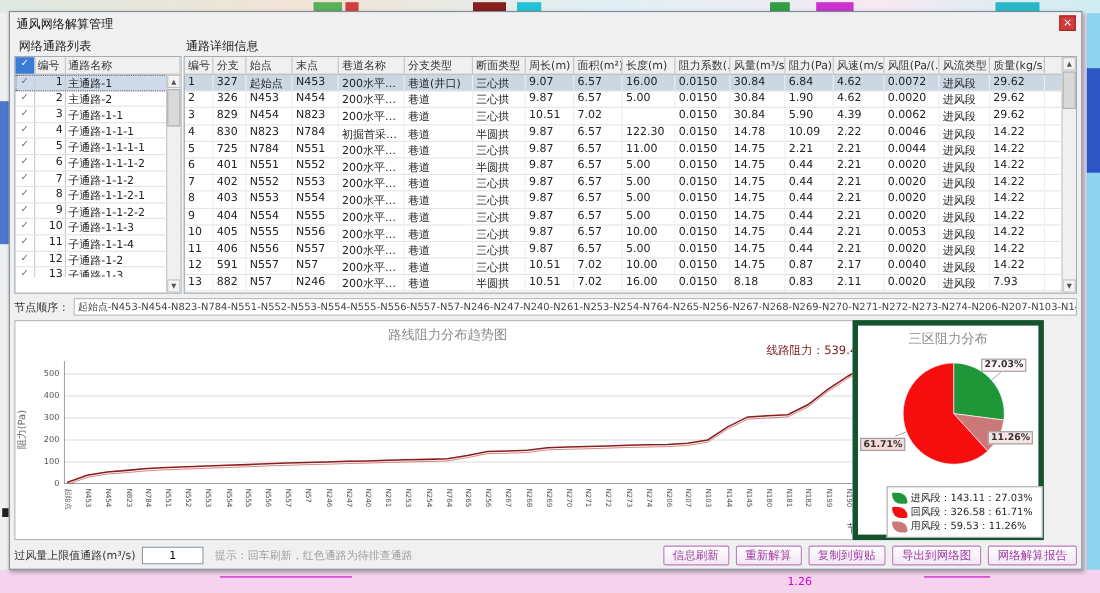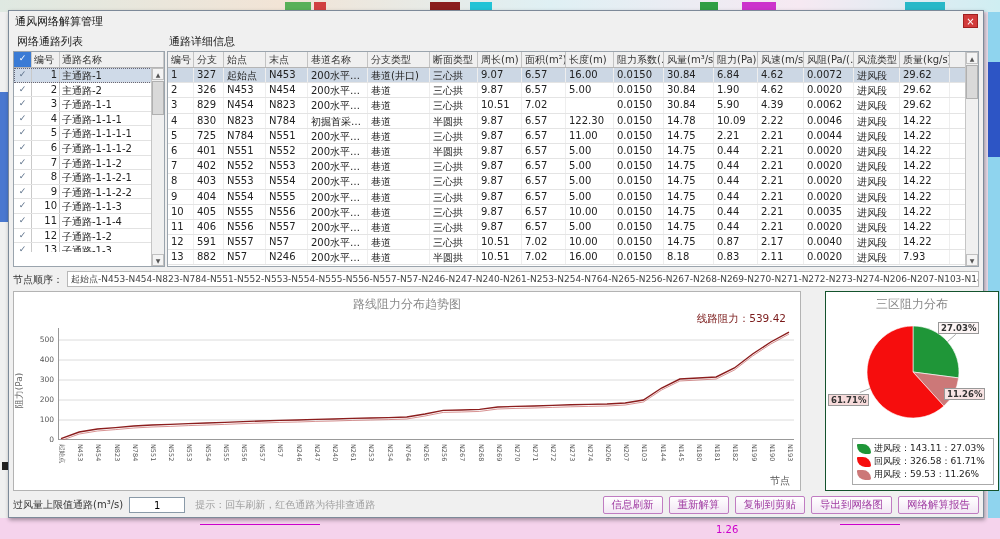--- a/index.html
+++ b/index.html
@@ -65,21 +65,21 @@
   .lc-title { position:absolute; top:4px; left:0; right:0; text-align:center; font-size:12px; color:#8a8a8a; }
   .lc-annot { position:absolute; top:20px; right:14px; font-size:10.5px; color:#7a1a1a; }
   .lc-ylabel { position:absolute; left:-12px; top:92px; font-size:9px; color:#666; transform:rotate(-90deg); }
   .lc-plot { position:absolute; left:44px; top:36px; width:736px; height:112px; }
   .ytick { position:absolute; left:-28px; width:24px; text-align:right; font-size:7.5px; color:#555; }
   .xlabels { position:absolute; left:44px; top:150px; width:736px; height:46px; }
   .xlab { position:absolute; top:2px; font-size:6.5px; color:#555; white-space:nowrap;
     transform:rotate(90deg); transform-origin:0 0; }
   .lc-xtitle { position:absolute; right:10px; bottom:2px; font-size:10px; color:#555; }
 
-  .pie-panel { left:816px; top:280px; width:174px; height:200px; background:#fff; border:1px solid #14532d; }
+  .pie-panel { left:766px; top:280px; width:174px; height:200px; background:#fff; border:5px solid #14532d; }
   .pie-title { position:absolute; top:4px; left:0; right:0; text-align:center; font-size:12px; color:#888; }
   .pie-svg { position:absolute; left:10px; top:22px; }
   .pct { position:absolute; font-size:8.5px; color:#333; border:1px solid #999; background:#fdf5f5; padding:0 2px;font-weight:bold; }
   .pct-0 { left:112px; top:30px; } .pct-2 { left:118px; top:96px; background:#f8e4e4; }
   .pct-1 { left:2px; top:102px; background:#f6dada; }
   .legend { position:absolute; left:26px; top:146px; width:142px; border:1px solid #aaa; background:#fff; padding:3px 4px; }
   .legrow { display:flex; align-items:center; height:13px; font-size:9px; color:#222; }
   .swatch { width:14px; height:10px; margin-right:3px; border-radius:1px 9px 2px 9px; }
 
   
@@ -406,21 +406,21 @@
           <span style="width: 60px;">200水平…</span>
           <span style="width: 62px;">巷道</span>
           <span style="width: 48px;">三心拱</span>
           <span style="width: 44px;">9.87</span>
           <span style="width: 44px;">6.57</span>
           <span style="width: 48px;">10.00</span>
           <span style="width: 50px;">0.0150</span>
           <span style="width: 50px;">14.75</span>
           <span style="width: 44px;">0.44</span>
           <span style="width: 46px;">2.21</span>
-          <span style="width: 50px;">0.0035</span>
+          <span style="width: 50px;">0.0053</span>
           <span style="width: 46px;">进风段</span>
           <span style="width: 50px;">14.22</span>
         </div>
         <div class="trow">
           <span style="width: 26px;">11</span>
           <span style="width: 30px;">406</span>
           <span style="width: 42px;">N556</span>
           <span style="width: 42px;">N557</span>
           <span style="width: 60px;">200水平…</span>
           <span style="width: 62px;">巷道</span>

